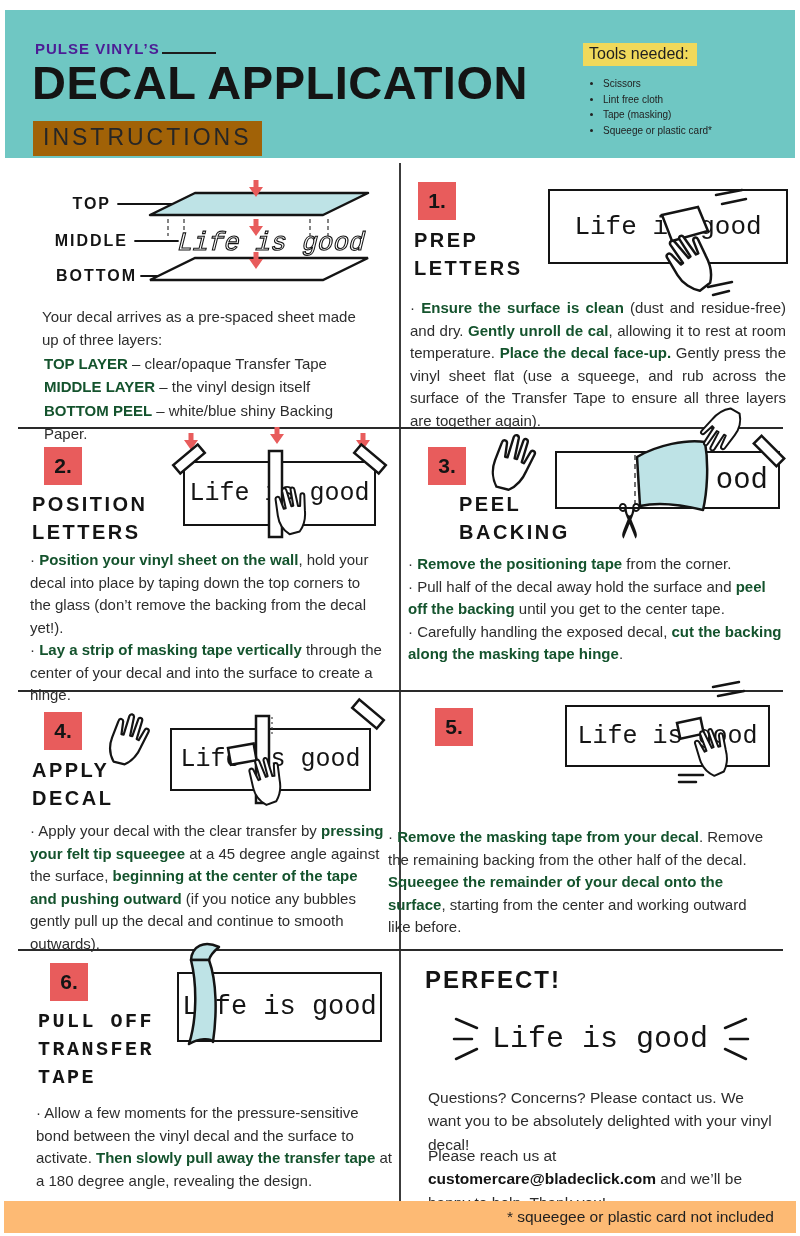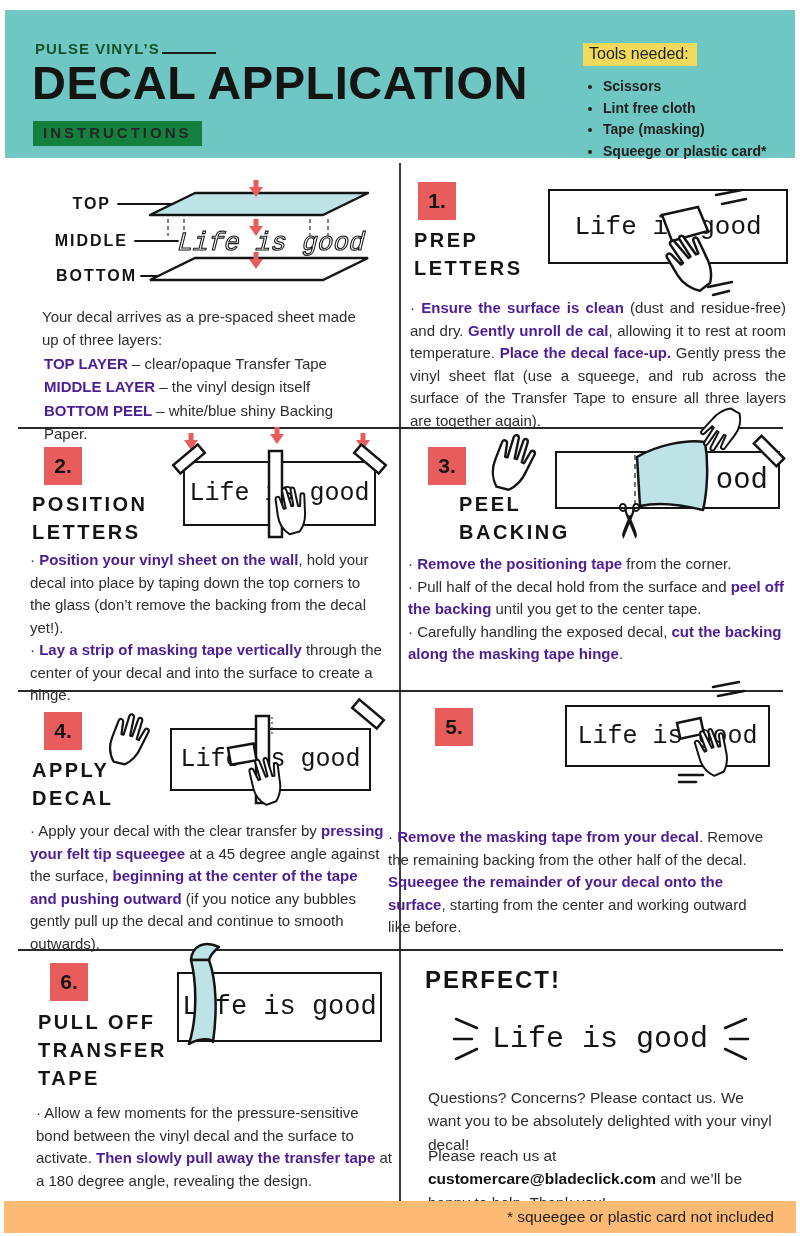--- a/index.html
+++ b/index.html
@@ -2,38 +2,38 @@
 <html><head>
 <meta charset="utf-8">
 <style>
   html,body{margin:0;padding:0;}
   body{width:800px;height:1236px;background:#fff;font-family:"Liberation Sans",sans-serif;position:relative;overflow:hidden;color:#2d2d2d;}
   .page{position:absolute;inset:0;background:#ffffff;}
   .abs{position:absolute;}
 
   
   .header-bg{position:absolute;left:5px;top:10px;width:790px;height:148px;background:#6FC7C3;}
-  .brand{position:absolute;left:30px;top:30px;font-size:15px;letter-spacing:1px;color:#14532d;font-weight:bold;}
+  .brand{position:absolute;left:30px;top:30px;font-size:15px;letter-spacing:1px;color:#4c1d95;font-weight:bold;}
   .brand-line{display:inline-block;width:54px;border-bottom:2px solid #1d1d1d;margin-left:2px;vertical-align:baseline;}
   .main-title{position:absolute;left:27px;top:47px;font-size:47px;font-weight:bold;letter-spacing:.5px;color:#141414;line-height:1.1;white-space:nowrap;}
-  .subtitle{position:absolute;left:28px;top:111px;background:#15803d;color:#262626;font-size:15px;letter-spacing:3px;padding:3px 10px 5px 10px;font-weight:700;}
+  .subtitle{position:absolute;left:28px;top:111px;background:#a16207;color:#262626;font-size:23px;letter-spacing:3px;padding:3px 10px 5px 10px;font-weight:400;}
   .tools{position:absolute;left:578px;top:33px;width:210px;}
   .tools-label{display:inline-block;background:#F0D95B;color:#1f1f1f;font-size:16px;padding:2px 8px 3px 6px;}
   .tools ul{margin:10px 0 0 4px;padding-left:16px;list-style:disc;}
-  .tools li{font-size:14px;line-height:1.55;color:#222;font-weight:bold;}
+  .tools li{font-size:10px;line-height:1.55;color:#222;}
 
   
   .vdiv{position:absolute;left:399px;top:163px;width:2px;height:1038px;background:#3c3c3c;}
   .hdiv{position:absolute;left:18px;width:765px;height:2px;background:#2a2a2a;}
 
   
   .stepnum{position:absolute;width:38px;height:38px;background:#E85C5C;display:flex;align-items:center;justify-content:center;font-size:21px;font-weight:bold;color:#141414;}
   .steptitle{position:absolute;font-size:20px;font-weight:bold;letter-spacing:2.5px;line-height:1.4;color:#141414;white-space:pre-line;}
   .stepbody{position:absolute;font-size:15px;line-height:1.5;color:#2d2d2d;white-space:pre-line;}
-  .stepbody b{color:#4c1d95;margin-top:24px;}
+  .stepbody b{color:#14532d;margin-top:24px;}
   .just{text-align:justify;}
 
   
   .decal-rect{position:absolute;background:#fff;border:2px solid #141414;display:flex;align-items:center;justify-content:center;}
   .decal-text{font-family:"Liberation Mono",monospace;color:#141414;white-space:nowrap;}
   .ov{position:absolute;overflow:visible;pointer-events:none;}
   .hand{fill:#ffffff;stroke:#141414;stroke-width:4;stroke-linejoin:round;stroke-linecap:round;}
   .tape{fill:#ffffff;stroke:#141414;stroke-width:2.5;}
   .peel{fill:#BEE3E6;stroke:#141414;stroke-width:2.5;stroke-linejoin:round;}
   .arrow{fill:#E85C5C;stroke:none;}
@@ -162,21 +162,21 @@
       <g transform="translate(168,10) rotate(-150) scale(0.5)">
         <path class="hand" d="M24,100 C15,90 9,74 11,58 L15,26 C15.6,20 23,20 23.6,26 L26,48 L30,48 L32,13 C32.6,7 40,7 40.6,13 L42,47 L46,47 L49,15 C49.6,9 57,10 56.6,16 L55,50 L59,51 L65,31 C66.8,25 74,27 72.6,33 L66,62 C63,80 55,92 45,100 Z"></path>
       </g>
       <g transform="translate(212,-2) rotate(45)">
           <rect class="tape" x="-16" y="-5.5" width="32" height="11"></rect>
         </g>
     </svg>
     <span class="scissors" style="left:52px;top:44px;">✂</span>
   </div>
   <div class="stepbody" style="left:408px;top:553px;width:378px;"><span>· </span><b>Remove the positioning tape</b><span> from the corner.
-· Pull half of the decal hold from the surface and </span><b>peel off the backing</b><span> until you get to the center tape.
+· Pull half of the decal away hold the surface and </span><b>peel off the backing</b><span> until you get to the center tape.
 · Carefully handling the exposed decal, </span><b>cut the backing along the masking tape hinge</b><span>.</span></div>
 
   <div class="stepnum" style="left:44px;top:712px;">4.</div>
   <div class="steptitle" style="left:32px;top:756px;">APPLY
 DECAL</div>
   <div class="decal-rect" style="left:170px;top:728px;width:197px;height:59px;">
     <span class="decal-text" style="font-size:25px;">Life is good</span>
     <svg class="ov" style="left:-110px;top:-60px;" width="380" height="200" viewBox="-110 -60 380 200">
       <g transform="translate(-58,-25) rotate(14) scale(0.55)">
         <path class="hand" d="M24,100 C15,90 9,74 11,58 L15,26 C15.6,20 23,20 23.6,26 L26,48 L30,48 L32,13 C32.6,7 40,7 40.6,13 L42,47 L46,47 L49,15 C49.6,9 57,10 56.6,16 L55,50 L59,51 L65,31 C66.8,25 74,27 72.6,33 L66,62 C63,80 55,92 45,100 Z"></path>
@@ -206,21 +206,21 @@
         </g>
       <g transform="translate(116,28) rotate(-24) scale(0.5)">
         <path class="hand" d="M24,100 C15,90 9,74 11,58 L15,26 C15.6,20 23,20 23.6,26 L26,48 L30,48 L32,13 C32.6,7 40,7 40.6,13 L42,47 L46,47 L49,15 C49.6,9 57,10 56.6,16 L55,50 L59,51 L65,31 C66.8,25 74,27 72.6,33 L66,62 C63,80 55,92 45,100 Z"></path>
       </g>
       <path class="mark" d="M112,68 L136,68 M112,75 L129,75"></path>
     </svg>
   </div>
   <div class="stepbody" style="left:388px;top:826px;width:378px;"><span>· </span><b>Remove the masking tape from your decal</b><span>. Remove the remaining backing from the other half of the decal. </span><b>Squeegee the remainder of your decal onto the surface</b><span>, starting from the center and working outward like before.</span></div>
 
   <div class="stepnum" style="left:50px;top:963px;">6.</div>
-  <div class="steptitle" style="left:38px;top:1008px;">PULL OFF
+  <div class="steptitle" style="left:38px;top:1008px;font-family:Liberation Mono, monospace;">PULL OFF
 TRANSFER
 TAPE</div>
   <div class="decal-rect" style="left:177px;top:972px;width:201px;height:66px;">
     <span class="decal-text" style="font-size:27px;">Life is good</span>
     <svg class="ov" style="left:-60px;top:-60px;" width="320" height="200" viewBox="-60 -60 320 200">
       <path class="peel" d="M12,-14 C13,-28 25,-34 40,-27 C34,-22 31,-18 30,-14 Z"></path>
       <path class="peel" d="M12,-14 C18,10 18,45 10,70 C20,64 32,64 34,68 C38,40 38,8 30,-14 Z"></path>
     </svg>
   </div>
   <div class="stepbody" style="left:36px;top:1102px;width:356px;"><span>· Allow a few moments for the pressure-sensitive bond between the vinyl decal and the surface to activate. </span><b>Then slowly pull away the transfer tape</b><span> at a 180 degree angle, revealing the design.</span></div>

